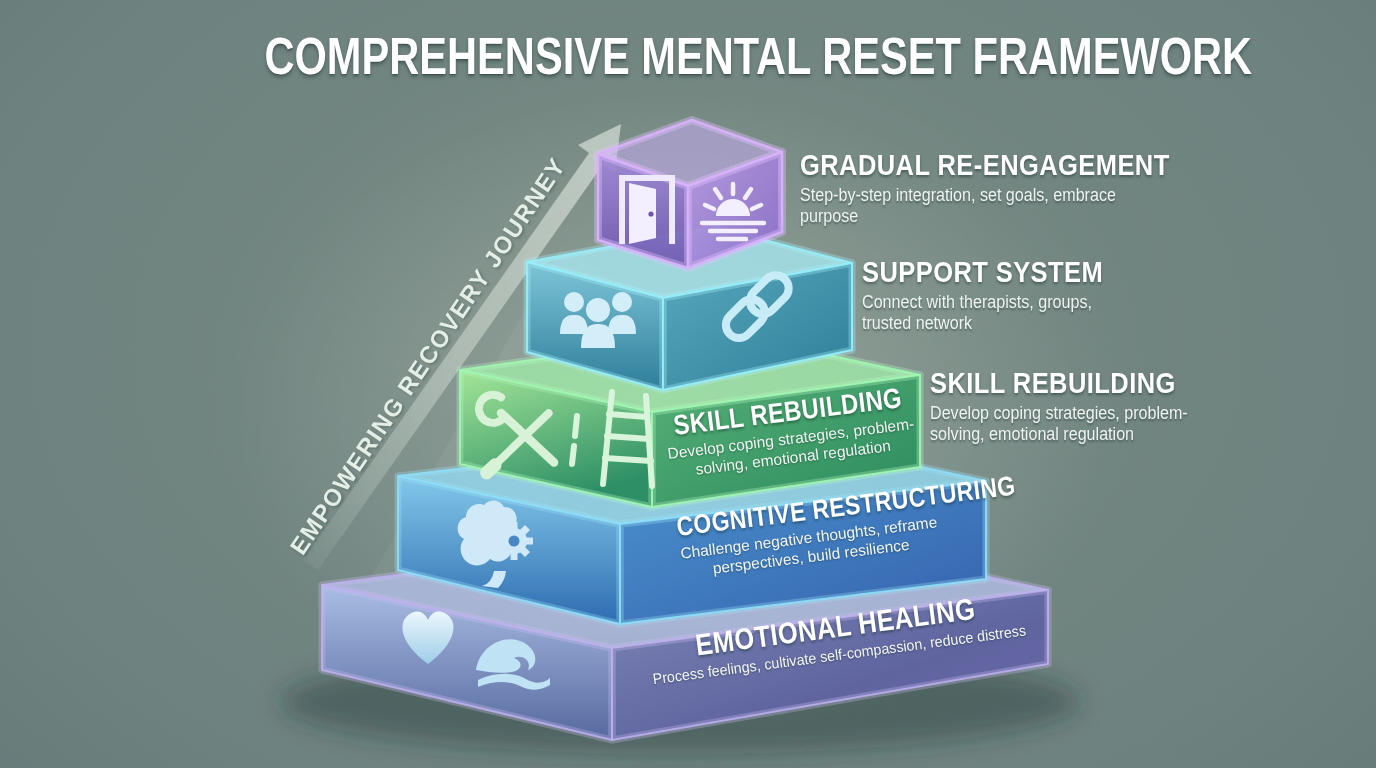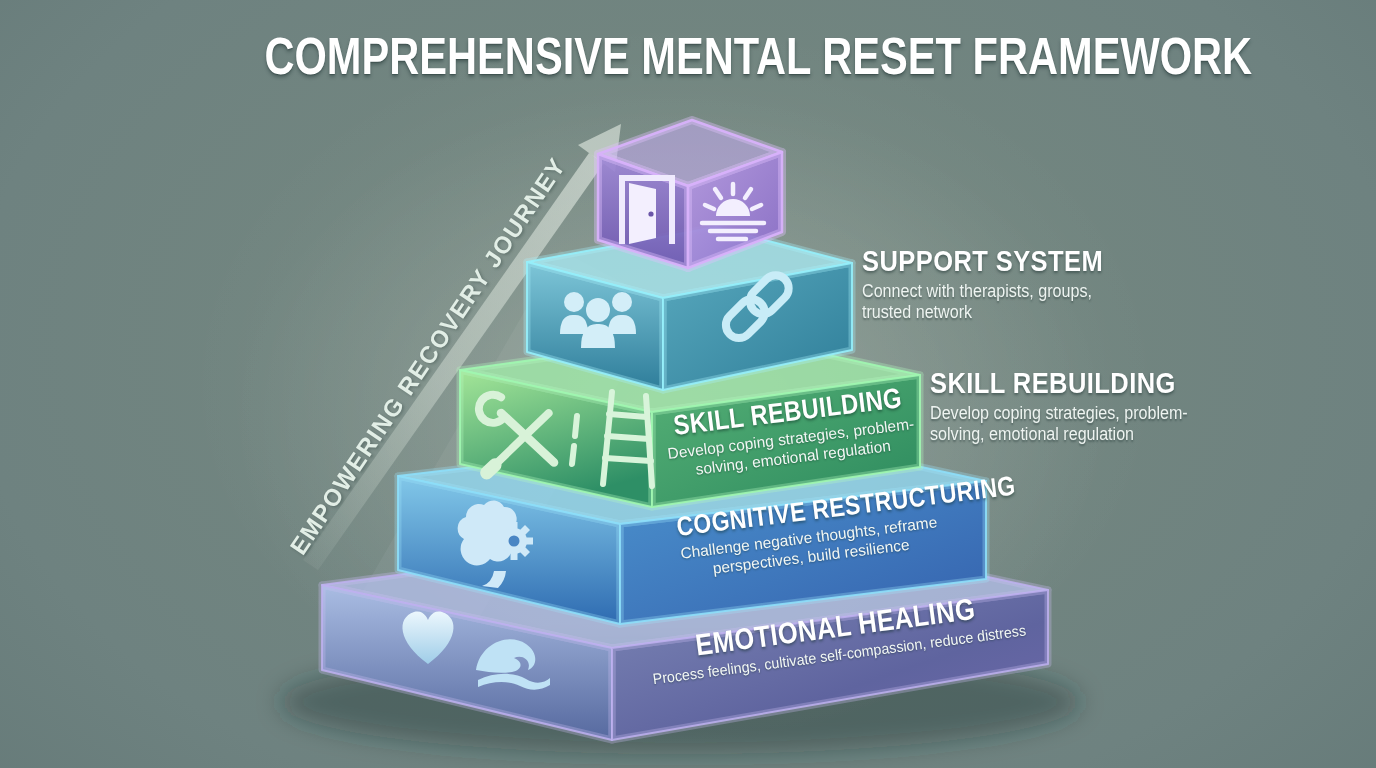--- a/index.html
+++ b/index.html
@@ -46,21 +46,21 @@
     text-shadow:0 1px 2px rgba(10,40,30,0.4);
   }
   .fl-skill{left:655px;top:396px;width:270px;transform:rotate(-7deg);}
   .fl-skill .t{font-size:28px;}
   .fl-cog{left:648px;top:496px;width:320px;transform:rotate(-7deg);}
   .fl-cog .t{font-size:27px;}
   .fl-emo{left:620px;top:610px;width:434px;transform:rotate(-7.5deg);}
   .fl-emo .t{font-size:30px;}
   .fl-emo .s{white-space:nowrap;font-size:15px;transform:scaleX(0.95);transform-origin:50% 0;}
   .lb-grad{left:800px;top:148px;width:390px;}
-  .lb-sup{left:862px;top:244px;width:290px;}
+  .lb-sup{left:862px;top:255px;width:290px;}
   .lb-skill{left:930px;top:366px;width:310px;}
 </style>
 </head>
 <body>
 
 <div class="stage">
 
   <svg width="1376" height="768" viewBox="0 0 1376 768">
     <defs>
       <filter id="blur12" x="-40%" y="-40%" width="180%" height="180%">
@@ -270,20 +270,24 @@
     <g transform="translate(512,660)" fill="#bfe2f5">
       <path d="M-36,10 C-32,-16 -4,-28 14,-16 C26,-8 26,6 16,10 C20,0 10,-6 2,-2 C12,2 10,10 0,12 C-12,14 -24,12 -36,10 Z"></path>
       <path d="M-34,20 C-18,12 2,12 14,19 C24,25 32,23 38,18 L38,25 C28,31 18,31 8,26 C-4,20 -20,21 -34,27 Z"></path>
     </g>
   </svg>
 
   <div class="page-title"><span>COMPREHENSIVE MENTAL RESET FRAMEWORK</span></div>
 
   <div class="journey">EMPOWERING RECOVERY JOURNEY</div>
 
+  <div class="sidelabel lb-grad">
+    <div class="t">GRADUAL RE-ENGAGEMENT</div>
+    <div class="s" style="width:380px;">Step-by-step integration, set goals, embrace purpose</div>
+  </div>
   <div class="sidelabel lb-sup">
     <div class="t">SUPPORT SYSTEM</div>
     <div class="s" style="width:280px;">Connect with therapists, groups, trusted network</div>
   </div>
   <div class="sidelabel lb-skill">
     <div class="t">SKILL REBUILDING</div>
     <div class="s" style="width:300px;">Develop coping strategies, problem-solving, emotional regulation</div>
   </div>
 
   <div class="facelabel fl-skill">

